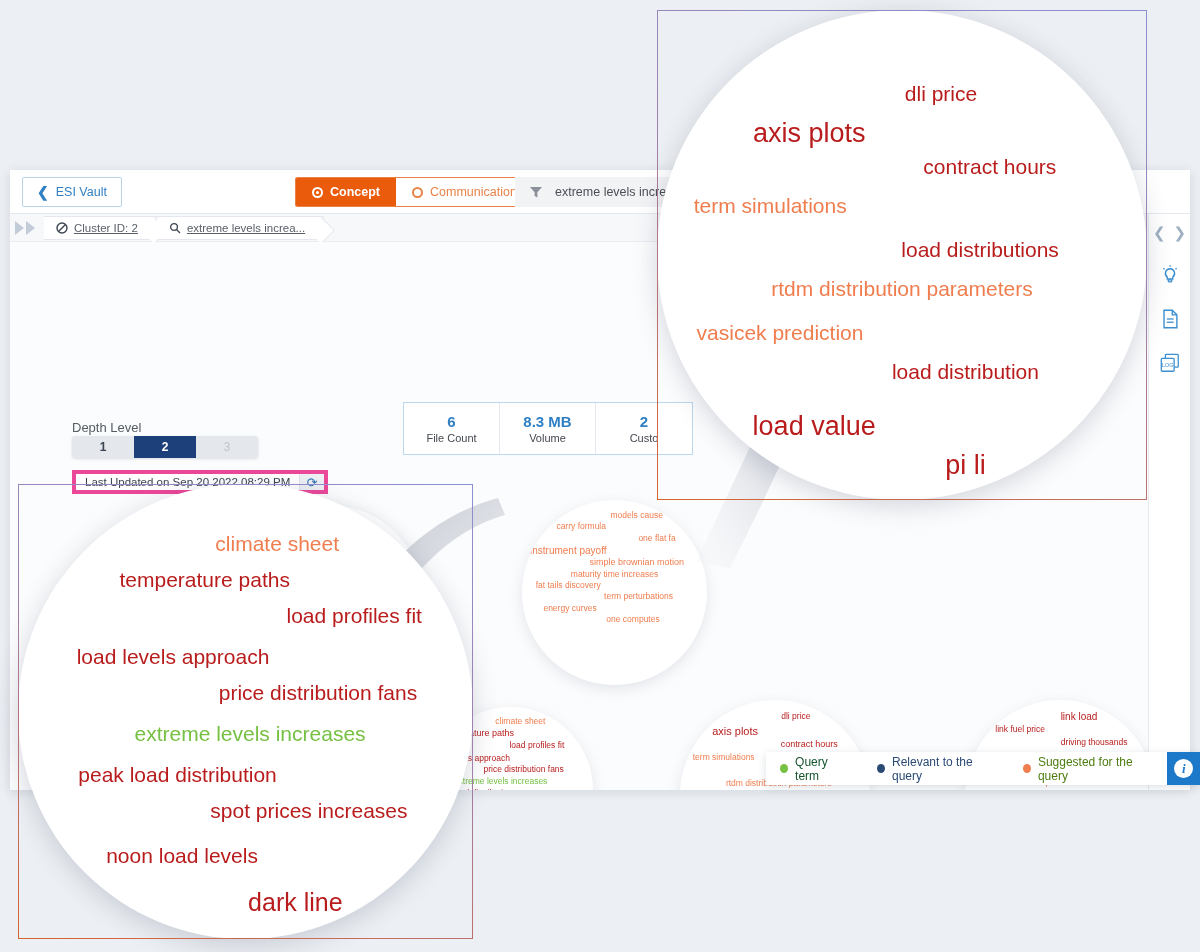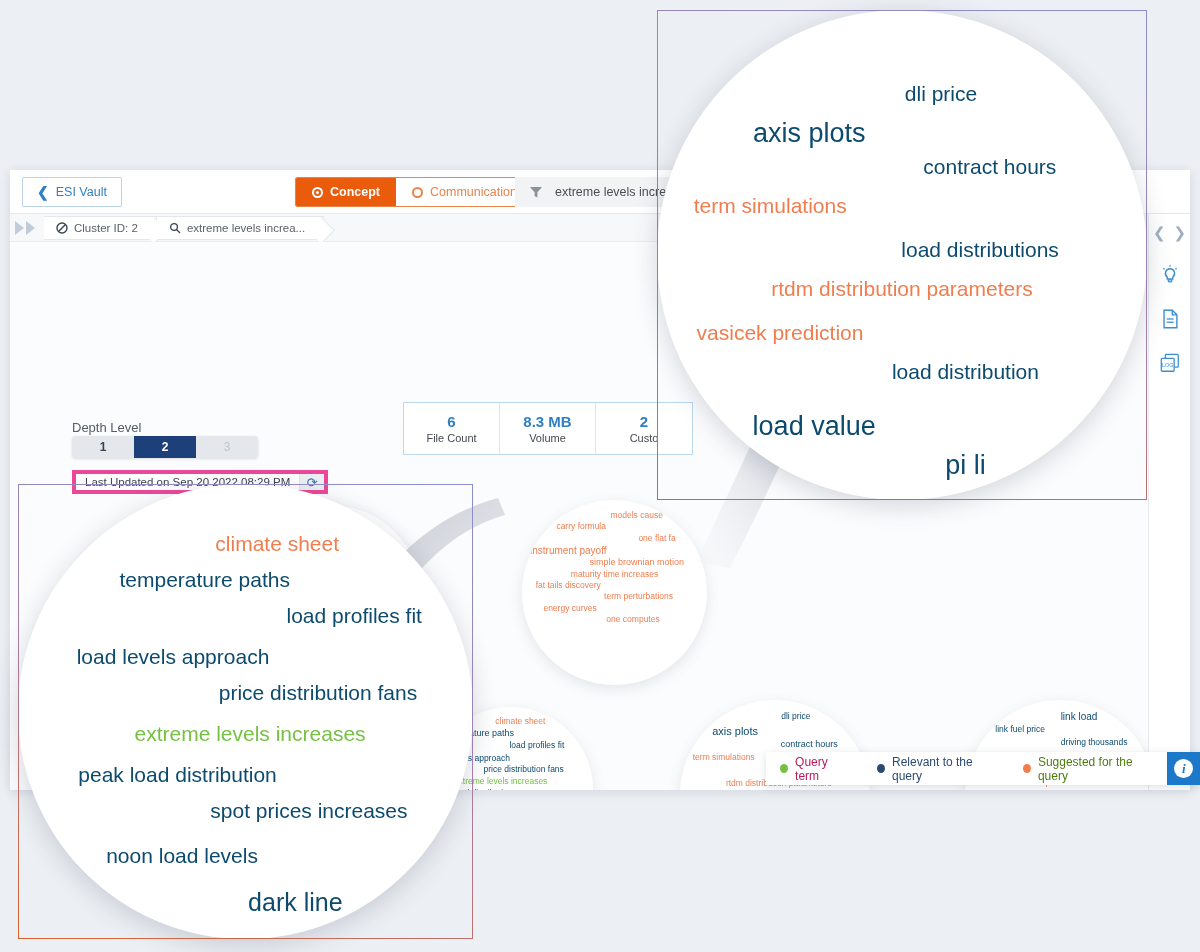--- a/index.html
+++ b/index.html
@@ -54,21 +54,21 @@
   .bc-arrows { width: 34px; height: 28px; position: relative; }
   .bc-arrows::before, .bc-arrows::after {
     content: ""; position: absolute; top: 7px; width: 0; height: 0;
     border-top: 7px solid transparent; border-bottom: 7px solid transparent;
     border-left: 9px solid #c2ccd8;
   }
   .bc-arrows::before { left: 5px; }
   .bc-arrows::after  { left: 16px; }
   .crumb { position: relative; height: 24px; display: flex; align-items: center; gap: 6px;
            padding: 0 18px 0 12px; background: #fff; border: 1px solid #e4e8ee; border-left: none;
-           font-size: 11.5px; color: #5a6069; }
+           font-size: 11.5px; color: #5a6069; text-decoration: underline; }
   .crumb::after { content: ""; position: absolute; right: -8px; top: 4px; width: 18px; height: 18px;
                   background: #fff; border-right: 1px solid #e4e8ee; border-top: 1px solid #e4e8ee;
                   transform: rotate(45deg); }
 
   .content { position: absolute; left: 0; top: 72px; right: 42px; bottom: 0;
              background: #fbfcfd; overflow: hidden; }
 
   .depth-label { position: absolute; left: 62px; top: 178px; font-size: 13px; color: #555b63; }
   .depth-seg { position: absolute; left: 62px; top: 194px; display: flex;
                border-radius: 3px; overflow: hidden; box-shadow: 0 1px 3px rgba(0,0,0,.13); }
@@ -97,21 +97,21 @@
           background: #fff; border-left: 1px solid #e6eaef;
           display: flex; flex-direction: column; align-items: center; padding-top: 10px; gap: 22px; }
   .rail .pager { display: flex; gap: 8px; color: #9fb0c2; font-size: 15px; }
   .rail .pager span { cursor: pointer; }
   .rail .ric { cursor: pointer; }
 
   
   .cloud { position: absolute; border-radius: 50%; background: #ffffff;
            box-shadow: 0 4px 14px rgba(60,80,110,.13); overflow: hidden; }
   .cloud .w { position: absolute; white-space: nowrap; transform: translate(-50%,-50%); }
-  .blue  { color: #0c4a6e; }
+  .blue  { color: #b91c1c; }
   .orng  { color: #ef7d4e; }
   .grn   { color: #76c043; }
 
   
   .lens { position: absolute; border-radius: 50%; background: #fff; overflow: hidden; }
   .lens.big-tr { left: 657px; top: 10px; width: 490px; height: 490px;
      border: 1.6px solid; border-image: linear-gradient(200deg,#8c8fd0 0%,#a07fae 45%,#d9622c 100%) 1;
      box-shadow: 0 6px 26px rgba(50,60,90,.20); }
   .lens.big-bl { left: 18px; top: 484px; width: 455px; height: 455px;
      border: 1.6px solid; border-image: linear-gradient(200deg,#8c8fd0 0%,#a07fae 45%,#d9622c 100%) 1;
@@ -335,21 +335,21 @@
       <span class="w grn" style="left: 51%; top: 55%; font-size: 21px;">extreme levels increases</span>
       <span class="w blue" style="left: 35%; top: 64%; font-size: 21px;">peak load distribution</span>
       <span class="w blue" style="left: 64%; top: 72%; font-size: 21px;">spot prices increases</span>
       <span class="w blue" style="left: 36%; top: 82%; font-size: 21px;">noon load levels</span>
       <span class="w blue" style="left: 61%; top: 92%; font-size: 25px;">dark line</span>
     </div>
 
   <div class="legend">
     <div class="li">
       <span class="dot" style="background:#76c043"></span>
-      <span style="color:#be185d">Query term</span>
+      <span style="color:#14532d">Query term</span>
     </div>
     <div class="li">
       <span class="dot" style="background:#2b4a73"></span>
       <span style="color:#2b4a73">Relevant to the query</span>
     </div>
     <div class="li">
       <span class="dot" style="background:#ef7d4e"></span>
       <span style="color:#4d7c0f">Suggested for the query</span>
     </div>
     <div class="info">

